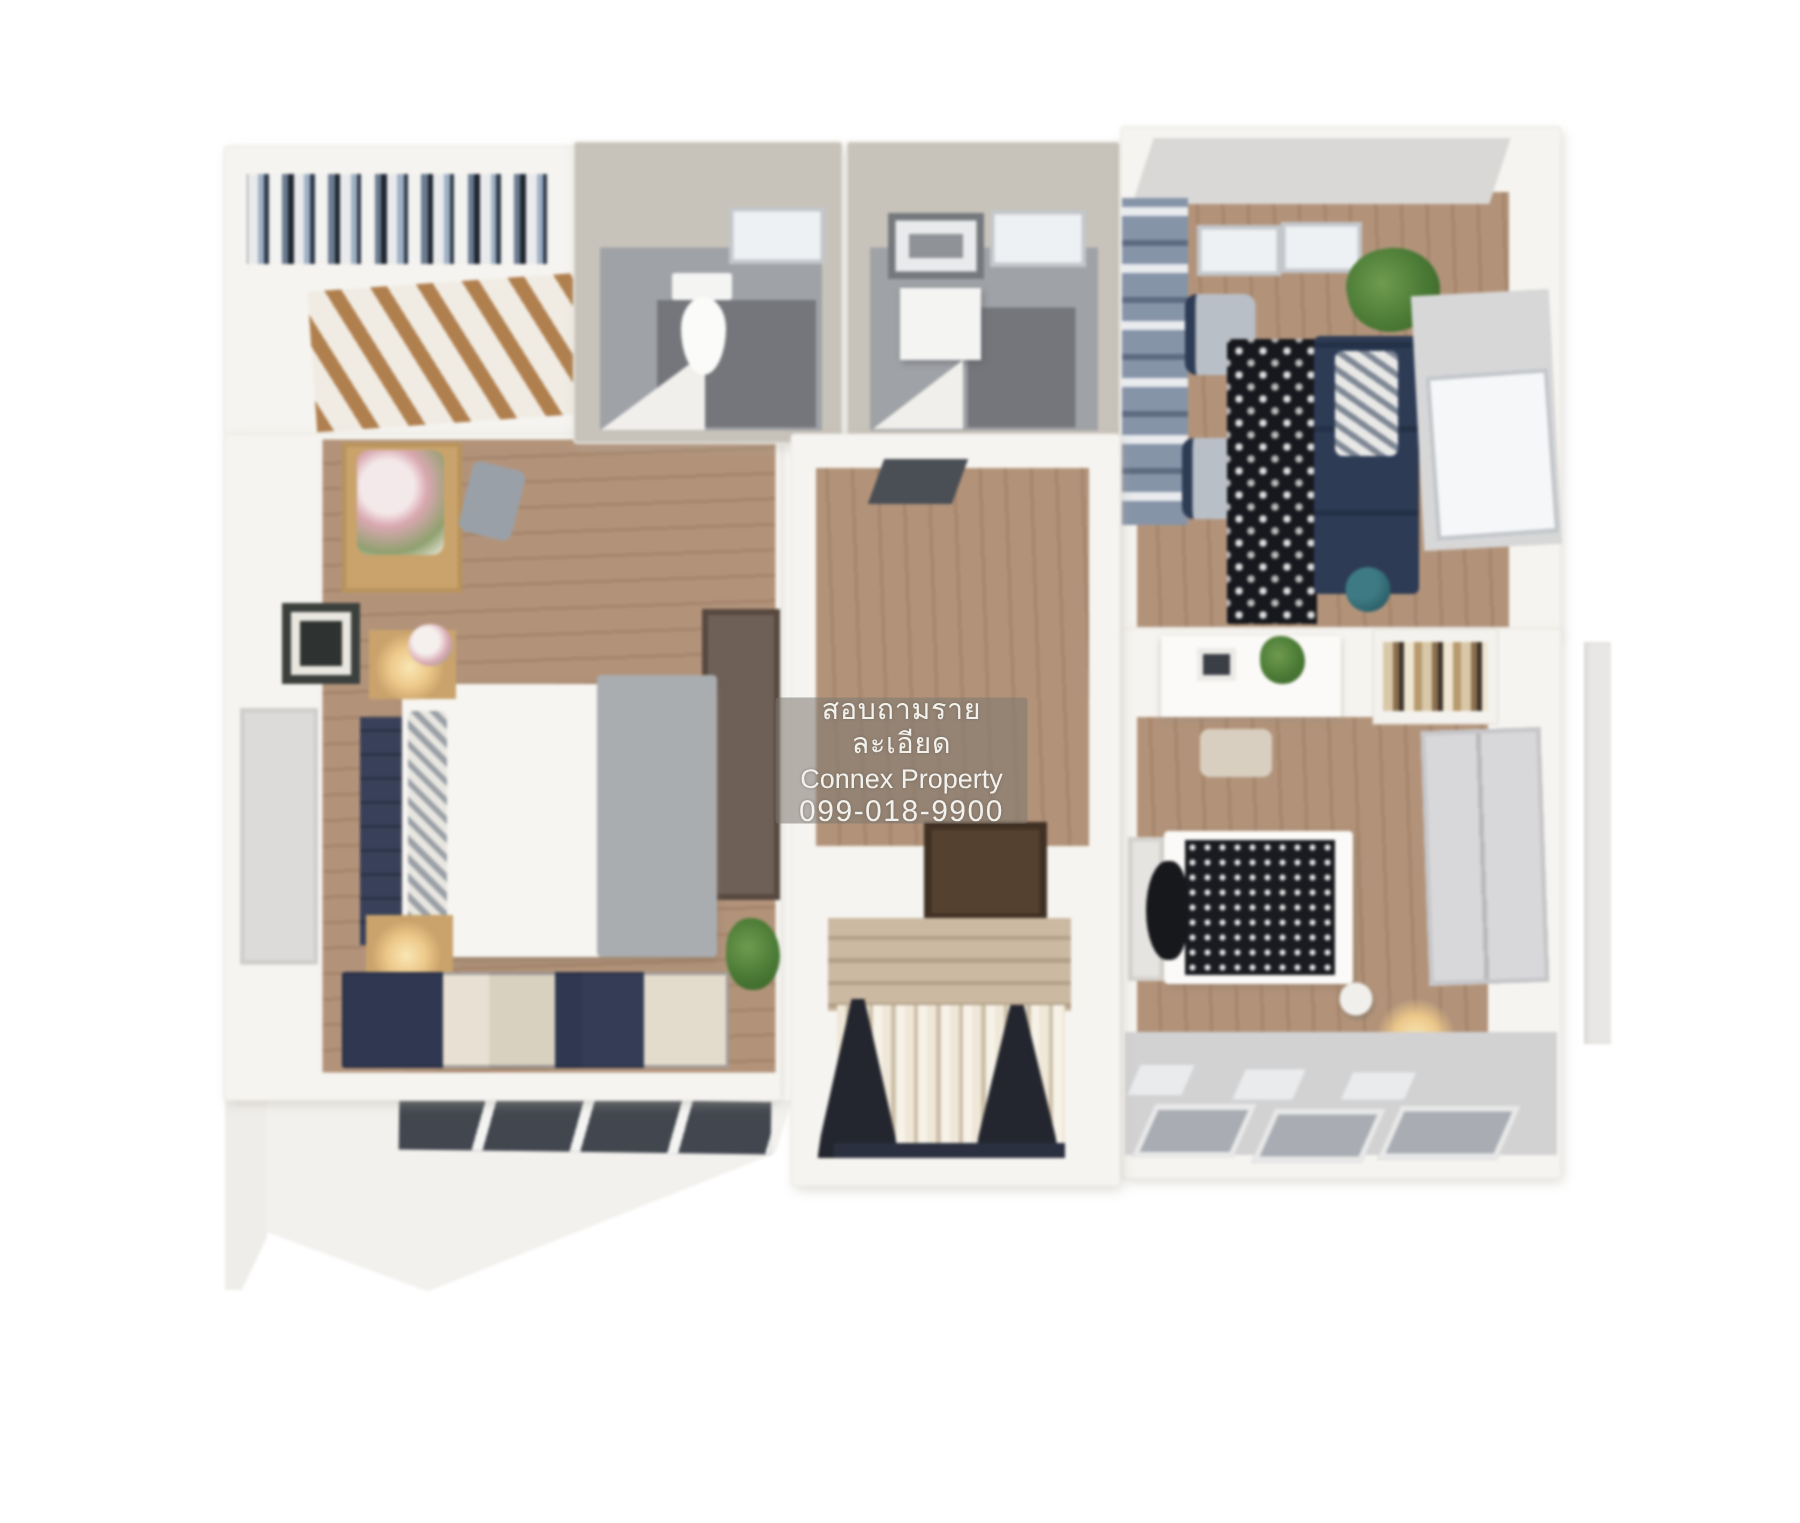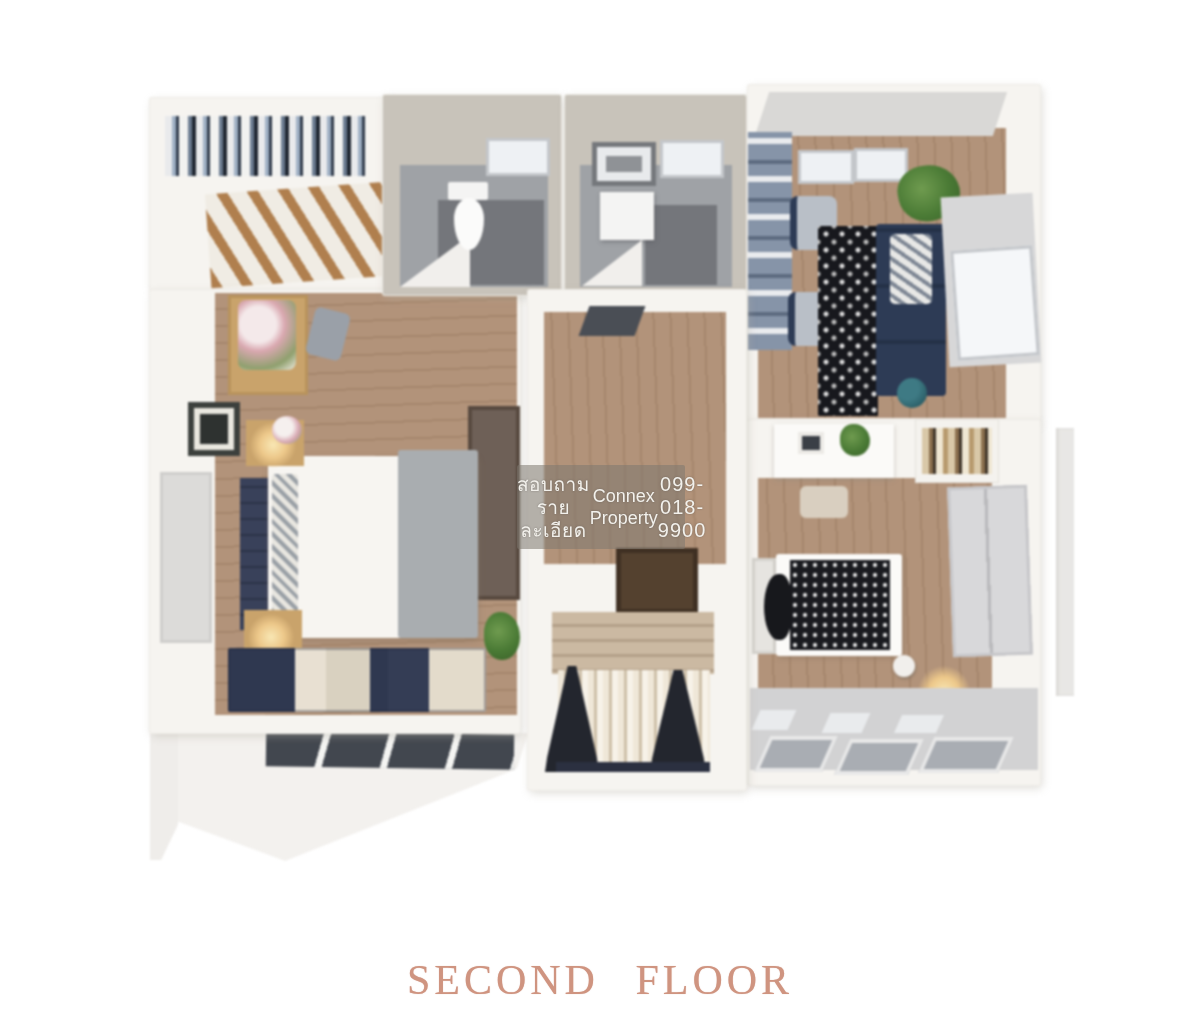--- a/index.html
+++ b/index.html
@@ -21,22 +21,22 @@
                      radial-gradient(circle,#b9b9b9 2px,transparent 3px);
     background-size:16px 16px;background-position:0 0,8px 8px;}
   .clothes{position:absolute;background:repeating-linear-gradient(90deg,
     #e9eaec 0 7px,#9fb0c4 7px 11px,#2f3a4a 11px 14px,#f2f2f0 14px 23px,
     #6b7b90 23px 27px,#22293200 27px 27px,#1f2630 27px 31px);}
   .clothes-tan{position:absolute;background:repeating-linear-gradient(90deg,
     #d9c8a8 0 7px,#8a6f4e 7px 11px,#3e3328 11px 14px,#efe6d2 14px 21px,#b79a6e 21px 26px);}
   .newel{position:absolute;background:#23262e;
     clip-path:polygon(42% 0,58% 0,96% 86%,100% 100%,0 100%,4% 86%);}
   .watermark{position:absolute;left:517px;top:465px;width:168px;height:84px;z-index:20;
-    background:rgba(125,120,112,.55);border-radius:2px;display:flex;
-    align-items:center;justify-content:flex-start;text-align:center;
+    background:rgba(125,120,112,.55);border-radius:2px;display:flex;flex-direction:column;
+    align-items:center;justify-content:center;text-align:center;
     color:#f3f1ec;text-shadow:0 0 2px rgba(90,85,80,.6);}
   .wm1{font-size:19px;line-height:23px;letter-spacing:.5px;}
   .wm2{font-size:18px;line-height:22px;}
   .wm3{font-size:20px;line-height:23px;letter-spacing:1px;}
   .floor-title{position:absolute;left:0;top:956px;width:1200px;text-align:center;z-index:20;
     font-family:"Liberation Serif", serif;font-size:42px;letter-spacing:4px;word-spacing:22px;
     color:#cf9480;text-shadow:0 0 1px rgba(207,148,128,.6);}
 </style>
 </head>
 <body>
@@ -171,14 +171,13 @@
 
     <div class="abs" style="left:1056px;top:428px;width:18px;height:268px;background:#e8e7e5;box-shadow:inset 2px 0 3px #d8d6d3;"></div>
   </div>
 
   <div class="watermark">
     <div class="wm1">สอบถามรายละเอียด</div>
     <div class="wm2">Connex Property</div>
     <div class="wm3">099-018-9900</div>
   </div>
 
-  <div class="floor-title">SECOND FLOOR</div>
 </div>
 
 </body></html>

